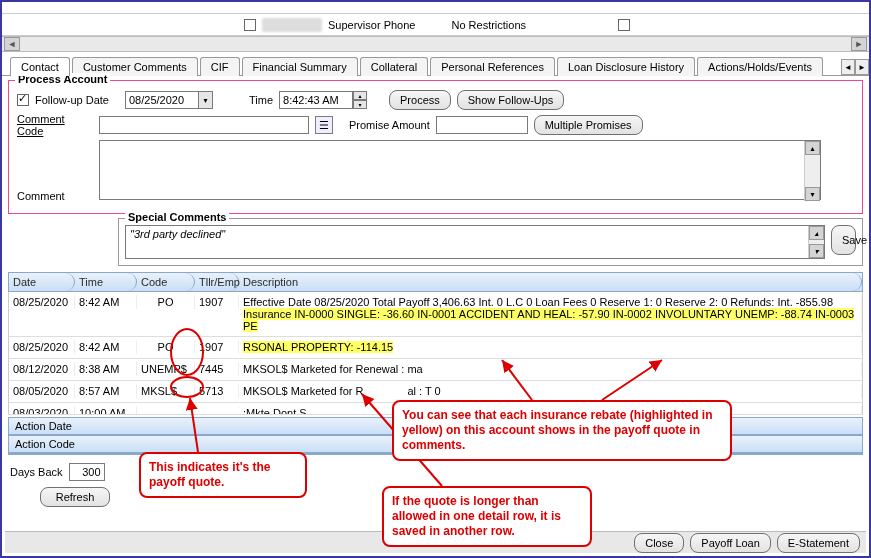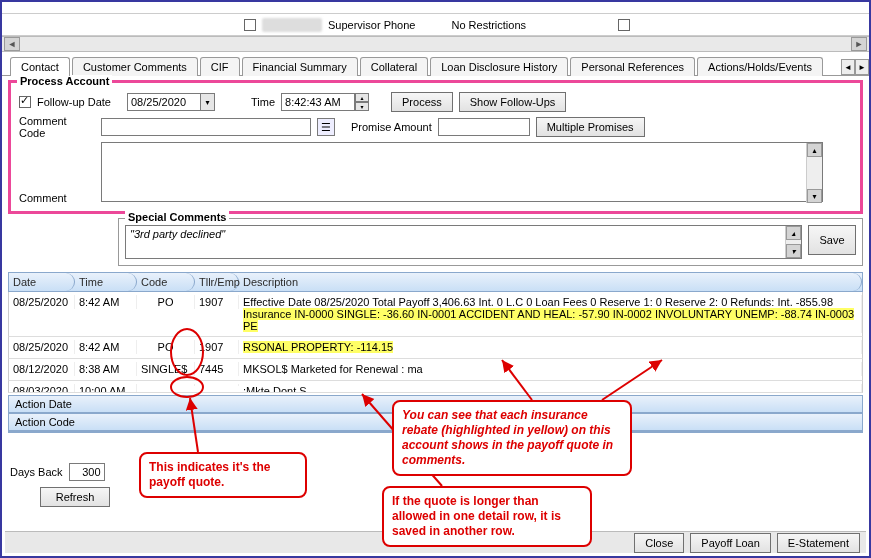--- a/index.html
+++ b/index.html
@@ -9,26 +9,26 @@
 .cb { width: 12px; height: 12px; border: 1px solid #666; display: inline-block; background: #fff; }
 .blur { background: #ddd; width: 60px; height: 14px; display: inline-block; border-radius: 2px; filter: blur(1px); }
 .lbl { color: #000; }
 .scroll-strip { height: 16px; background: #e9e9e9; border-top: 1px solid #bbb; border-bottom: 1px solid #bbb; display: flex; justify-content: space-between; align-items: center; padding: 0 2px; }
 .scroll-arrow { width: 16px; height: 14px; background: #d4d4d4; border: 1px solid #999; display: flex; align-items: center; justify-content: center; font-size: 9px; color: #555; cursor: pointer; }
 .tabbar { display: flex; align-items: flex-end; height: 24px; padding: 2px 0 0 8px; border-bottom: 1px solid #999; background: #fff; position: relative; }
 .tab { padding: 3px 10px 3px 10px; border: 1px solid #999; border-bottom: none; background: #f4f4f4; margin-right: 2px; cursor: pointer; border-radius: 3px 3px 0 0; position: relative; top: 1px; white-space: nowrap; }
 .tab.active { background: #fff; z-index: 2; font-weight: normal; }
 .tab-nav { margin-left: auto; display: flex; }
 .tab-spin { width: 14px; height: 16px; border: 1px solid #999; background: #eee; font-size: 8px; display: flex; align-items: center; justify-content: center; cursor: pointer; }
-.fieldset { border: 3px solid #ec4899; margin: 4px 6px; padding: 6px 8px 8px 8px; position: relative; }
+.fieldset { border: 1px solid #ec4899; margin: 4px 6px; padding: 6px 8px 8px 8px; position: relative; }
 .fieldset-title { position: absolute; top: -8px; left: 6px; background: #fff; padding: 0 3px; font-weight: bold; }
 .row { display: flex; align-items: center; gap: 6px; margin: 3px 0; }
 .txt-in { border: 1px solid #7a7a7a; background: #fff; height: 18px; padding: 1px 3px; }
 .dd-btn { width: 14px; background: #e6e6e6; border: 1px solid #7a7a7a; border-left: none; height: 18px; display: flex; align-items: center; justify-content: center; font-size: 8px; cursor: pointer; }
-.btn { border: 1px solid #707070; background: linear-gradient(#f6f6f6,#e2e2e2); padding: 2px 10px; height: 20px; cursor: pointer; border-radius: 0; }
+.btn { border: 1px solid #707070; background: linear-gradient(#f6f6f6,#e2e2e2); padding: 2px 10px; height: 20px; cursor: pointer; border-radius: 8px; }
 .icon-btn { width: 18px; height: 18px; border: 1px solid #7a7a7a; background: #eef; display: flex; align-items: center; justify-content: center; cursor: pointer; }
 .comment-area { width: 722px; height: 60px; border: 1px solid #7a7a7a; background: #fff; resize: none; padding: 2px; }
 .specs { border: 1px solid #999; margin: 2px 6px; position: relative; padding: 6px 6px; display: flex; align-items: flex-start; gap: 6px; }
 .spec-title { position: absolute; top: -8px; left: 6px; background: #fff; padding: 0 3px; font-weight: bold; }
 .spec-box { flex: 1; height: 34px; border: 1px solid #7a7a7a; background: #fff; font-style: italic; padding: 2px 4px; overflow: auto; }
 .left-col { position: absolute; left: 8px; top: 242px; width: 100px; }
 .grid { margin: 6px 6px 0 6px; }
 .grid-head { display: flex; background: linear-gradient(#e9f1fb,#c9dff6); border: 1px solid #8aa8cc; }
 .gh { padding: 3px 4px; border-right: 1px solid #8aa8cc; color: #2b2b2b; font-weight: normal; border-radius: 9px; }
 .col-date { width: 66px; }
@@ -72,22 +72,22 @@
   <span class="scroll-arrow">◄</span>
   <span class="scroll-arrow">►</span>
 </div>
 
 <div class="tabbar">
   <div class="tab active">Contact</div>
   <div class="tab">Customer Comments</div>
   <div class="tab">CIF</div>
   <div class="tab">Financial Summary</div>
   <div class="tab">Collateral</div>
+  <div class="tab">Personal References</div>
   <div class="tab">Loan Disclosure History</div>
-  <div class="tab">Personal References</div>
   <div class="tab">Actions/Holds/Events</div>
   <div class="tab-nav">
     <span class="tab-spin">◄</span>
     <span class="tab-spin">►</span>
   </div>
 </div>
 
 <div class="fieldset" style="height:134px;">
   <span class="fieldset-title">Process Account</span>
   <div class="row">
@@ -107,21 +107,21 @@
       <div class="spin">
         <span class="spin-btn">▴</span>
         <span class="spin-btn">▾</span>
       </div>
     </div>
     <span style="width:10px;"></span>
     <button class="btn">Process</button>
     <button class="btn">Show Follow-Ups</button>
   </div>
   <div class="row">
-    <span style="width:76px;">Comment Code</span>
+    <span style="width:76px;text-decoration:underline;">Comment Code</span>
     <input class="txt-in" style="width: 210px;">
     <span class="icon-btn">☰</span>
     <span style="width:4px;"></span>
     <span>Promise Amount</span>
     <input class="txt-in" style="width: 92px;">
     <button class="btn">Multiple Promises</button>
   </div>
   <div class="row" style="align-items:flex-end;">
     <span style="width:76px;">Comment</span>
     <div style="position:relative;">
@@ -147,21 +147,21 @@
 
   <div class="specs" style="margin-left:116px;">
     <span class="spec-title">Special Comments</span>
     <div class="spec-box" style="position:relative;">
       <span>"3rd party declined"</span>
       <div class="vscroll" style="top:0;bottom:0;">
         <span class="vsbtn">▴</span>
         <span class="vsbtn">▾</span>
       </div>
     </div>
-    <button class="btn" style="height:30px;width:48px;">Save</button>
+    <button class="btn" style="height:30px;width:25px;">Save</button>
   </div>
 </div>
 
 <div class="grid">
   <div class="grid-head">
     <div class="gh col-date">Date</div>
     <div class="gh col-time">Time</div>
     <div class="gh col-code">Code</div>
     <div class="gh col-emp">Tllr/Emp</div>
     <div class="gh col-desc">Description</div>
@@ -181,25 +181,34 @@
     <div class="gc col-date">08/25/2020</div>
     <div class="gc col-time">8:42 AM</div>
     <div class="gc col-code" style="text-align:center;">PO</div>
     <div class="gc col-emp">1907</div>
     <div class="gc col-desc"><span class="hl">RSONAL PROPERTY: -114.15</span></div>
   </div>
 
   <div class="grow">
     <div class="gc col-date">08/12/2020</div>
     <div class="gc col-time">8:38 AM</div>
-    <div class="gc col-code">SINGLE$</div>
+    <div class="gc col-code">UNEMP$</div>
     <div class="gc col-emp">7445</div>
     <div class="gc col-desc">MKSOL$ Marketed for Renewal :  ma</div>
   </div>
 
+  <div class="grow">
+    <div class="gc col-date">08/05/2020</div>
+    <div class="gc col-time">8:57 AM</div>
+    <div class="gc col-code">MKSL$</div>
+    <div class="gc col-emp">5713</div>
+    <div class="gc col-desc">
+      <span>MKSOL$ Marketed for R</span><span style="margin-left:44px;">al :  T                                                                                                                                                 0</span>
+    </div>
+  </div>
 
   <div class="grow" style="min-height:12px;overflow:hidden;height:12px;">
     <div class="gc col-date">08/03/2020</div>
     <div class="gc col-time">10:00 AM</div>
     <div class="gc col-code"></div>
     <div class="gc col-emp"></div>
     <div class="gc col-desc">:Mkte Dont S</div>
   </div>
 </div>
 
@@ -213,21 +222,21 @@
 <div class="footer">
   <button class="btn">Close</button>
   <button class="btn">Payoff Loan</button>
   <button class="btn">E-Statement</button>
 </div>
 
 <div class="anno-circle" style="left:168px; top:326px; width:34px; height:48px;"></div>
 <div class="anno-circle" style="left:168px; top:374px; width:34px; height:22px;"></div>
 
 <div class="anno-box" style="left:137px; top:450px; width:168px;">This indicates it's the payoff quote.</div>
-<div class="anno-box" style="left:390px; top:398px; width:240px;font-style:italic;">You can see that each insurance rebate (highlighted in yellow) on this account shows in the payoff quote in comments.</div>
+<div class="anno-box" style="left:390px; top:398px; width:340px;">You can see that each insurance rebate (highlighted in yellow) on this account shows in the payoff quote in comments.</div>
 <div class="anno-box" style="left:380px; top:484px; width:210px;">If the quote is longer than allowed in one detail row, it is saved in another row.</div>
 
 <svg class="arrow" style="left:0;top:0;" width="871" height="558">
   <defs>
     <marker id="ah" markerWidth="8" markerHeight="8" refX="6" refY="3" orient="auto">
       <path d="M0,0 L6,3 L0,6 Z" fill="#d00"></path>
     </marker>
   </defs>
 
   <path d="M 196 450 L 188 396" stroke="#d00" stroke-width="2" fill="none" marker-end="url(#ah)"></path>

